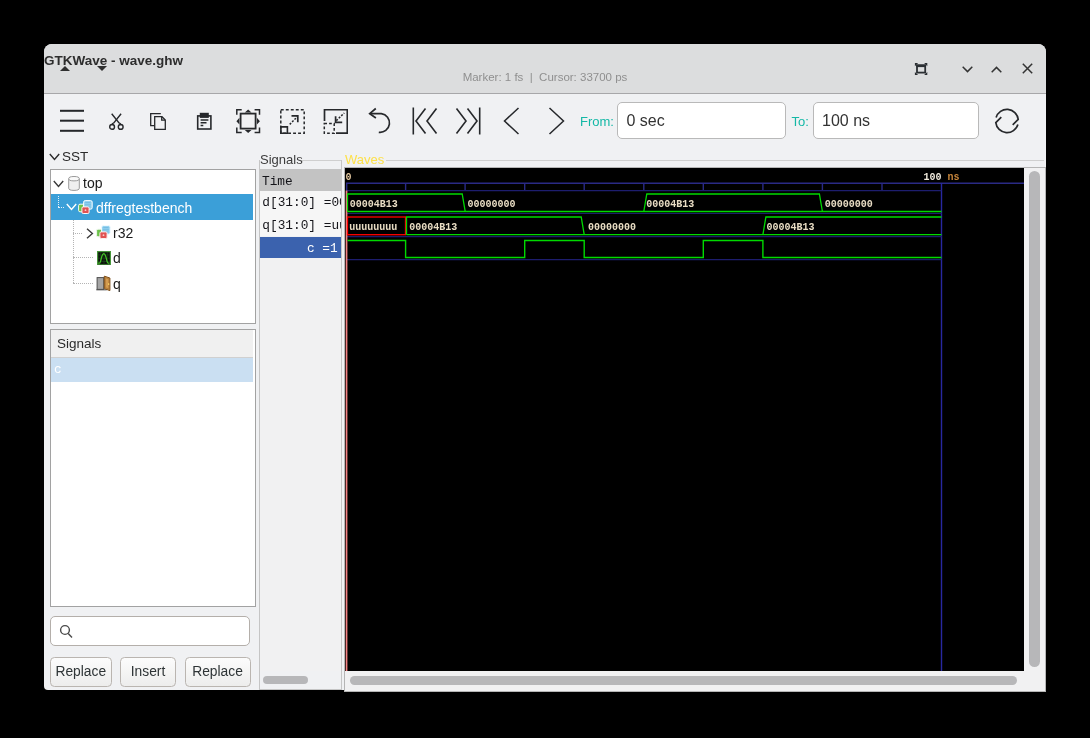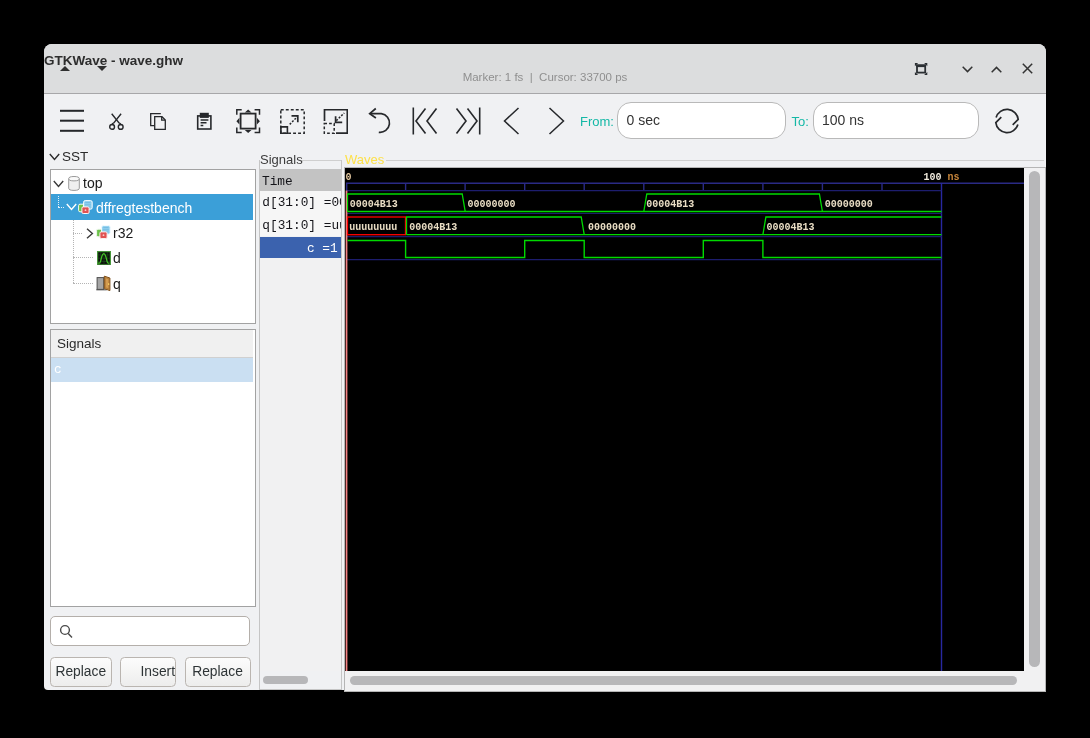--- a/index.html
+++ b/index.html
@@ -12,22 +12,22 @@
        background:#dcddde;
        border-bottom:1px solid #a7a7a9;border-radius:8px 8px 0 0;}
   .ttl{left:44px;top:53px;width:1002px;font-size:13.5px;
        font-weight:bold;color:#2d2d2d;}
   .sub{left:44px;top:71px;width:1002px;text-align:center;font-size:11.5px;
        color:#8f8f8f;}
   .tri-up{width:0;height:0;border-left:5.5px solid transparent;
        border-right:5.5px solid transparent;border-bottom:5.5px solid #2f2f2f;}
   .tri-dn{width:0;height:0;border-left:5.5px solid transparent;
        border-right:5.5px solid transparent;border-top:5.5px solid #2f2f2f;}
-  .input{background:#fff;border:1px solid #b9b9b9;border-radius:14px;
-       font-size:14px;color:#333;line-height:35px;padding-left:8.5px;}
+  .input{background:#fff;border:1px solid #b9b9b9;border-radius:5px;
+       font-size:16px;color:#333;line-height:35px;padding-left:8.5px;}
   .lbl{font-size:13px;color:#14b8a6;}
   .panelbox{background:#fff;border:1px solid #a2a2a2;}
   .btn{background:linear-gradient(#fcfcfc,#ededec);border:1px solid #bab5b0;
        border-radius:4.5px;font-size:13.8px;color:#2e3436;text-align:center;
        line-height:28px;}
   .mono{font-family:Liberation Mono, monospace;}
 </style>
 </head>
 <body>
 <div class="abs" id="win"></div>
@@ -201,21 +201,21 @@
   <div class="mono" style="position:absolute;left:3px;top:31.5px;font-size:12.8px;color:#ffffff;">c</div>
 </div>
 
 <div class="abs" style="left:50px;top:615.5px;width:198px;height:28px;background:#fff;border:1px solid #b4afaa;border-radius:5px;"></div>
 <svg class="abs" style="left:59px;top:623.5px;" width="14" height="15" viewBox="0 0 14 15" fill="none" stroke="#4a4a4a" stroke-width="1.4">
   <circle cx="6" cy="6" r="4.4"></circle>
     <path d="M9.2 9.5 L13 13.5"></path>
 </svg>
 
 <div class="abs btn" style="left:50px;top:656.5px;width:59.5px;height:28px;">Replace</div>
-<div class="abs btn" style="left:120px;top:656.5px;width:54px;height:28px;text-align:right;">Insert</div>
+<div class="abs btn" style="left:120px;top:656.5px;width:54px;height:28px;">Insert</div>
 <div class="abs btn" style="left:184.5px;top:656.5px;width:64px;height:28px;">Replace</div>
 
 <div class="abs" id="midpanel" style="left:258px;top:148px;width:86px;height:542px;">
   <div style="position:absolute;left:2px;top:3.5px;font-size:13px;color:#3c3c3c;">Signals</div>
   <div style="position:absolute;left:44px;top:11.5px;width:38.5px;height:1px;background:#cfcfcf;"></div>
   <div style="position:absolute;left:0.5px;top:12px;width:1px;height:530px;background:#c5c5c5;"></div>
   <div style="position:absolute;left:82.5px;top:12px;width:1px;height:530px;background:#c5c5c5;"></div>
   <div style="position:absolute;left:1px;top:541px;width:82px;height:1px;background:#c5c5c5;"></div>
 
   <div style="position:absolute;left:1.5px;top:21px;width:81px;height:21.6px;background:#c3c3c3;"></div>

